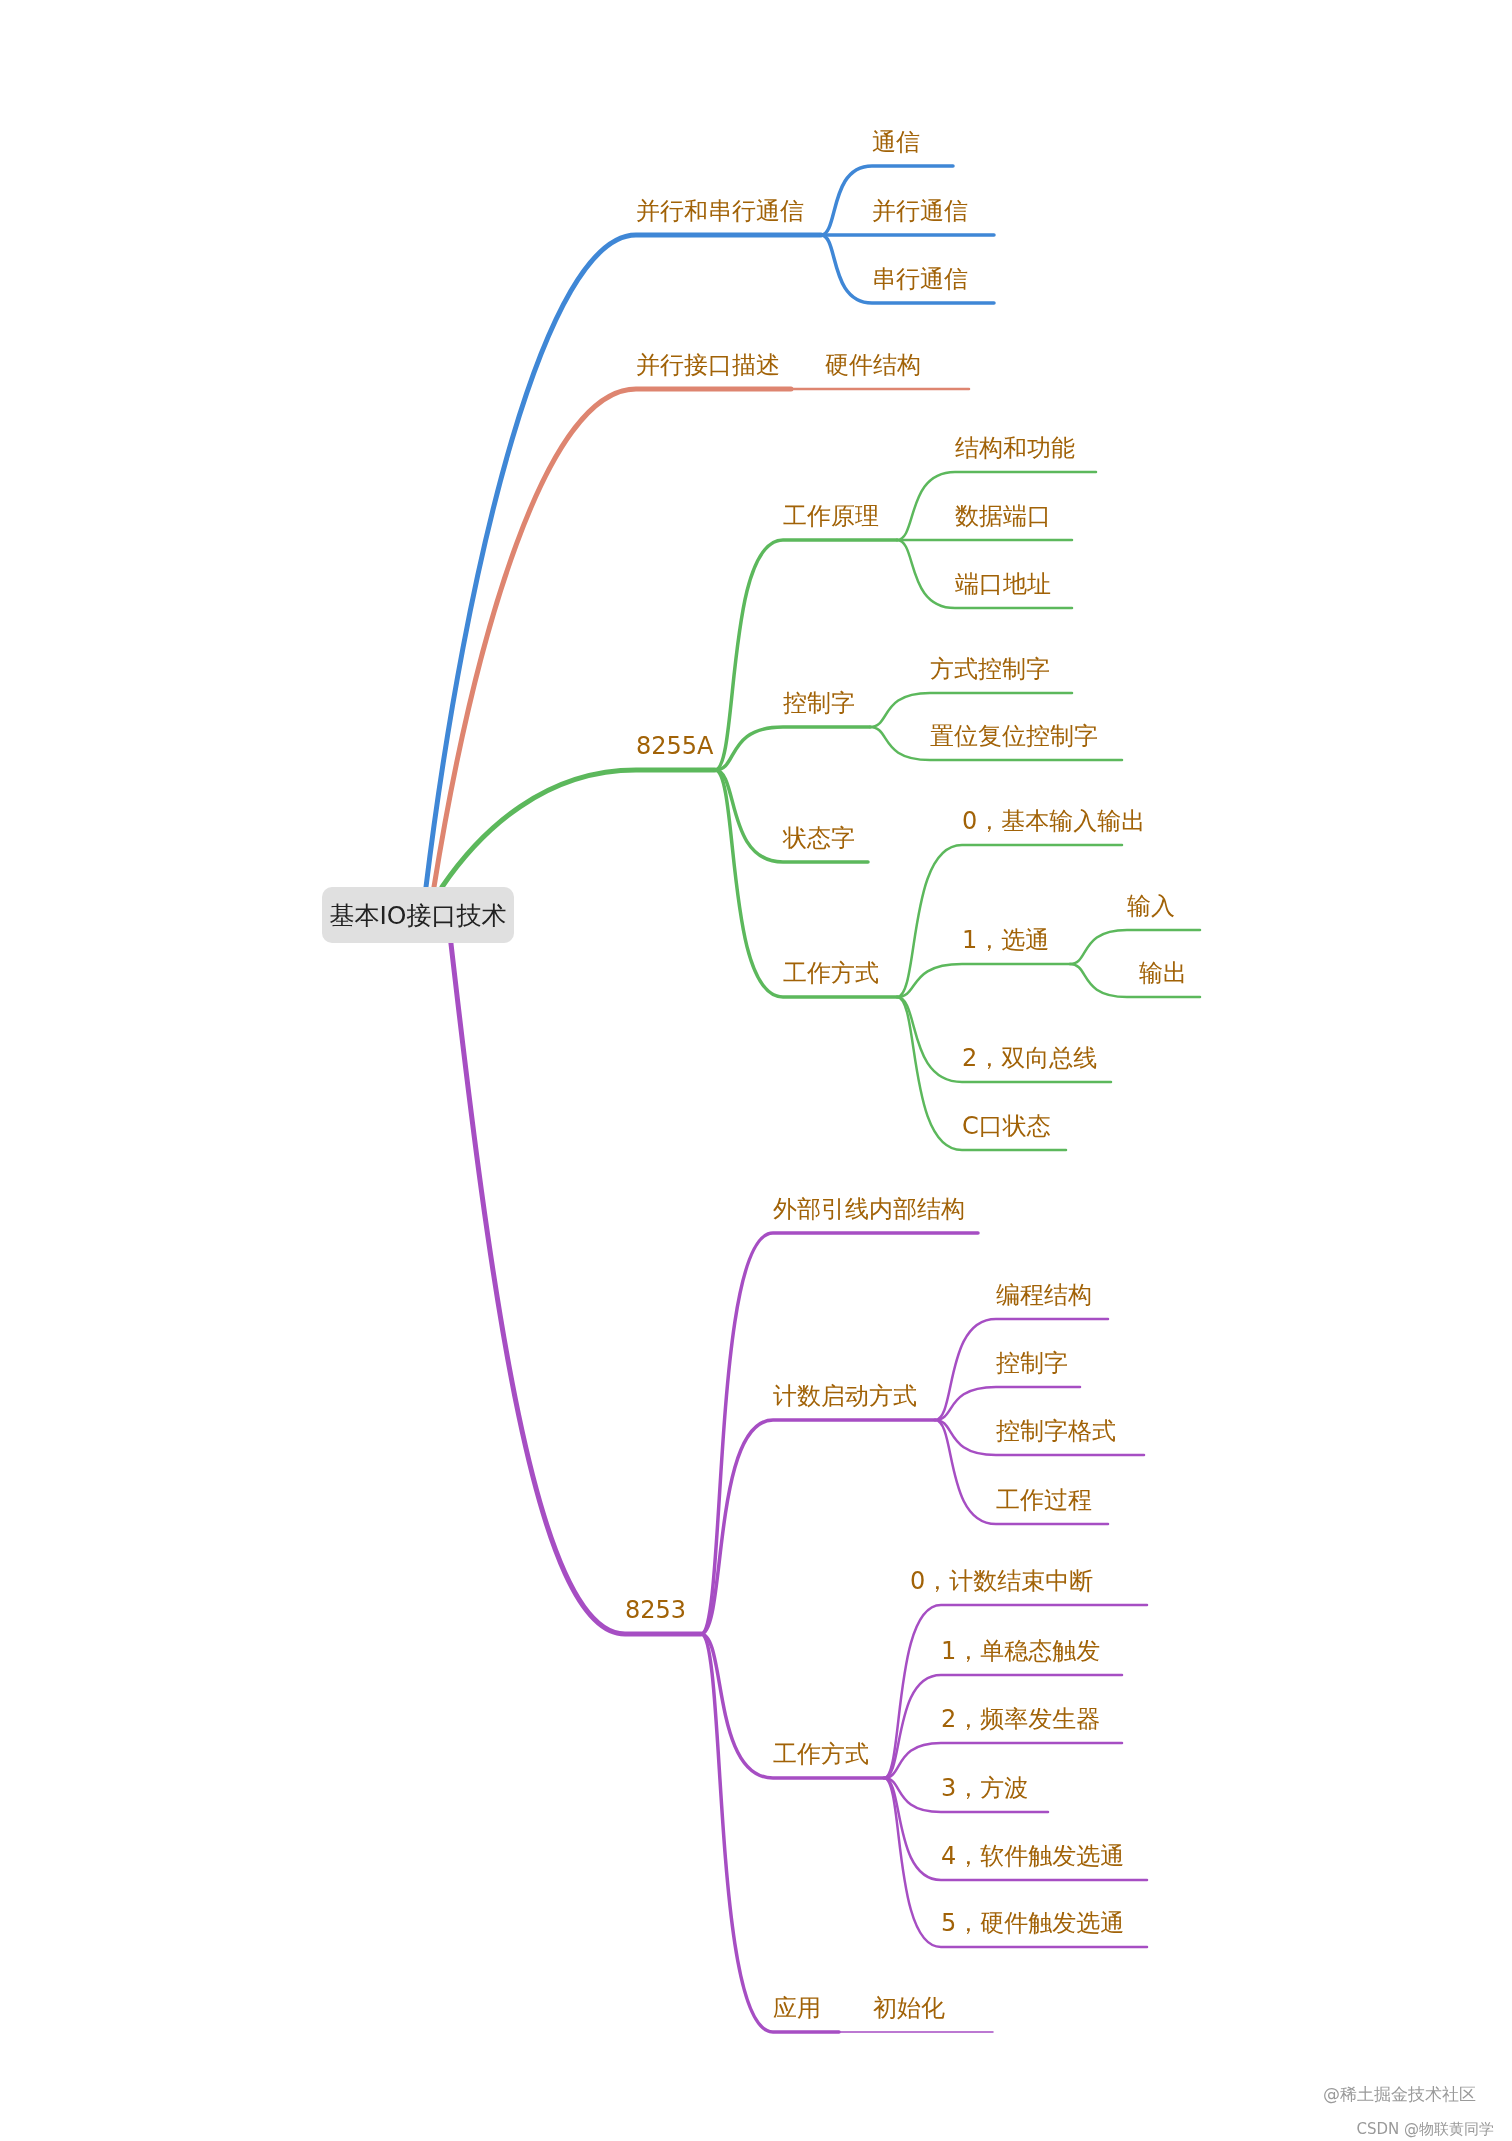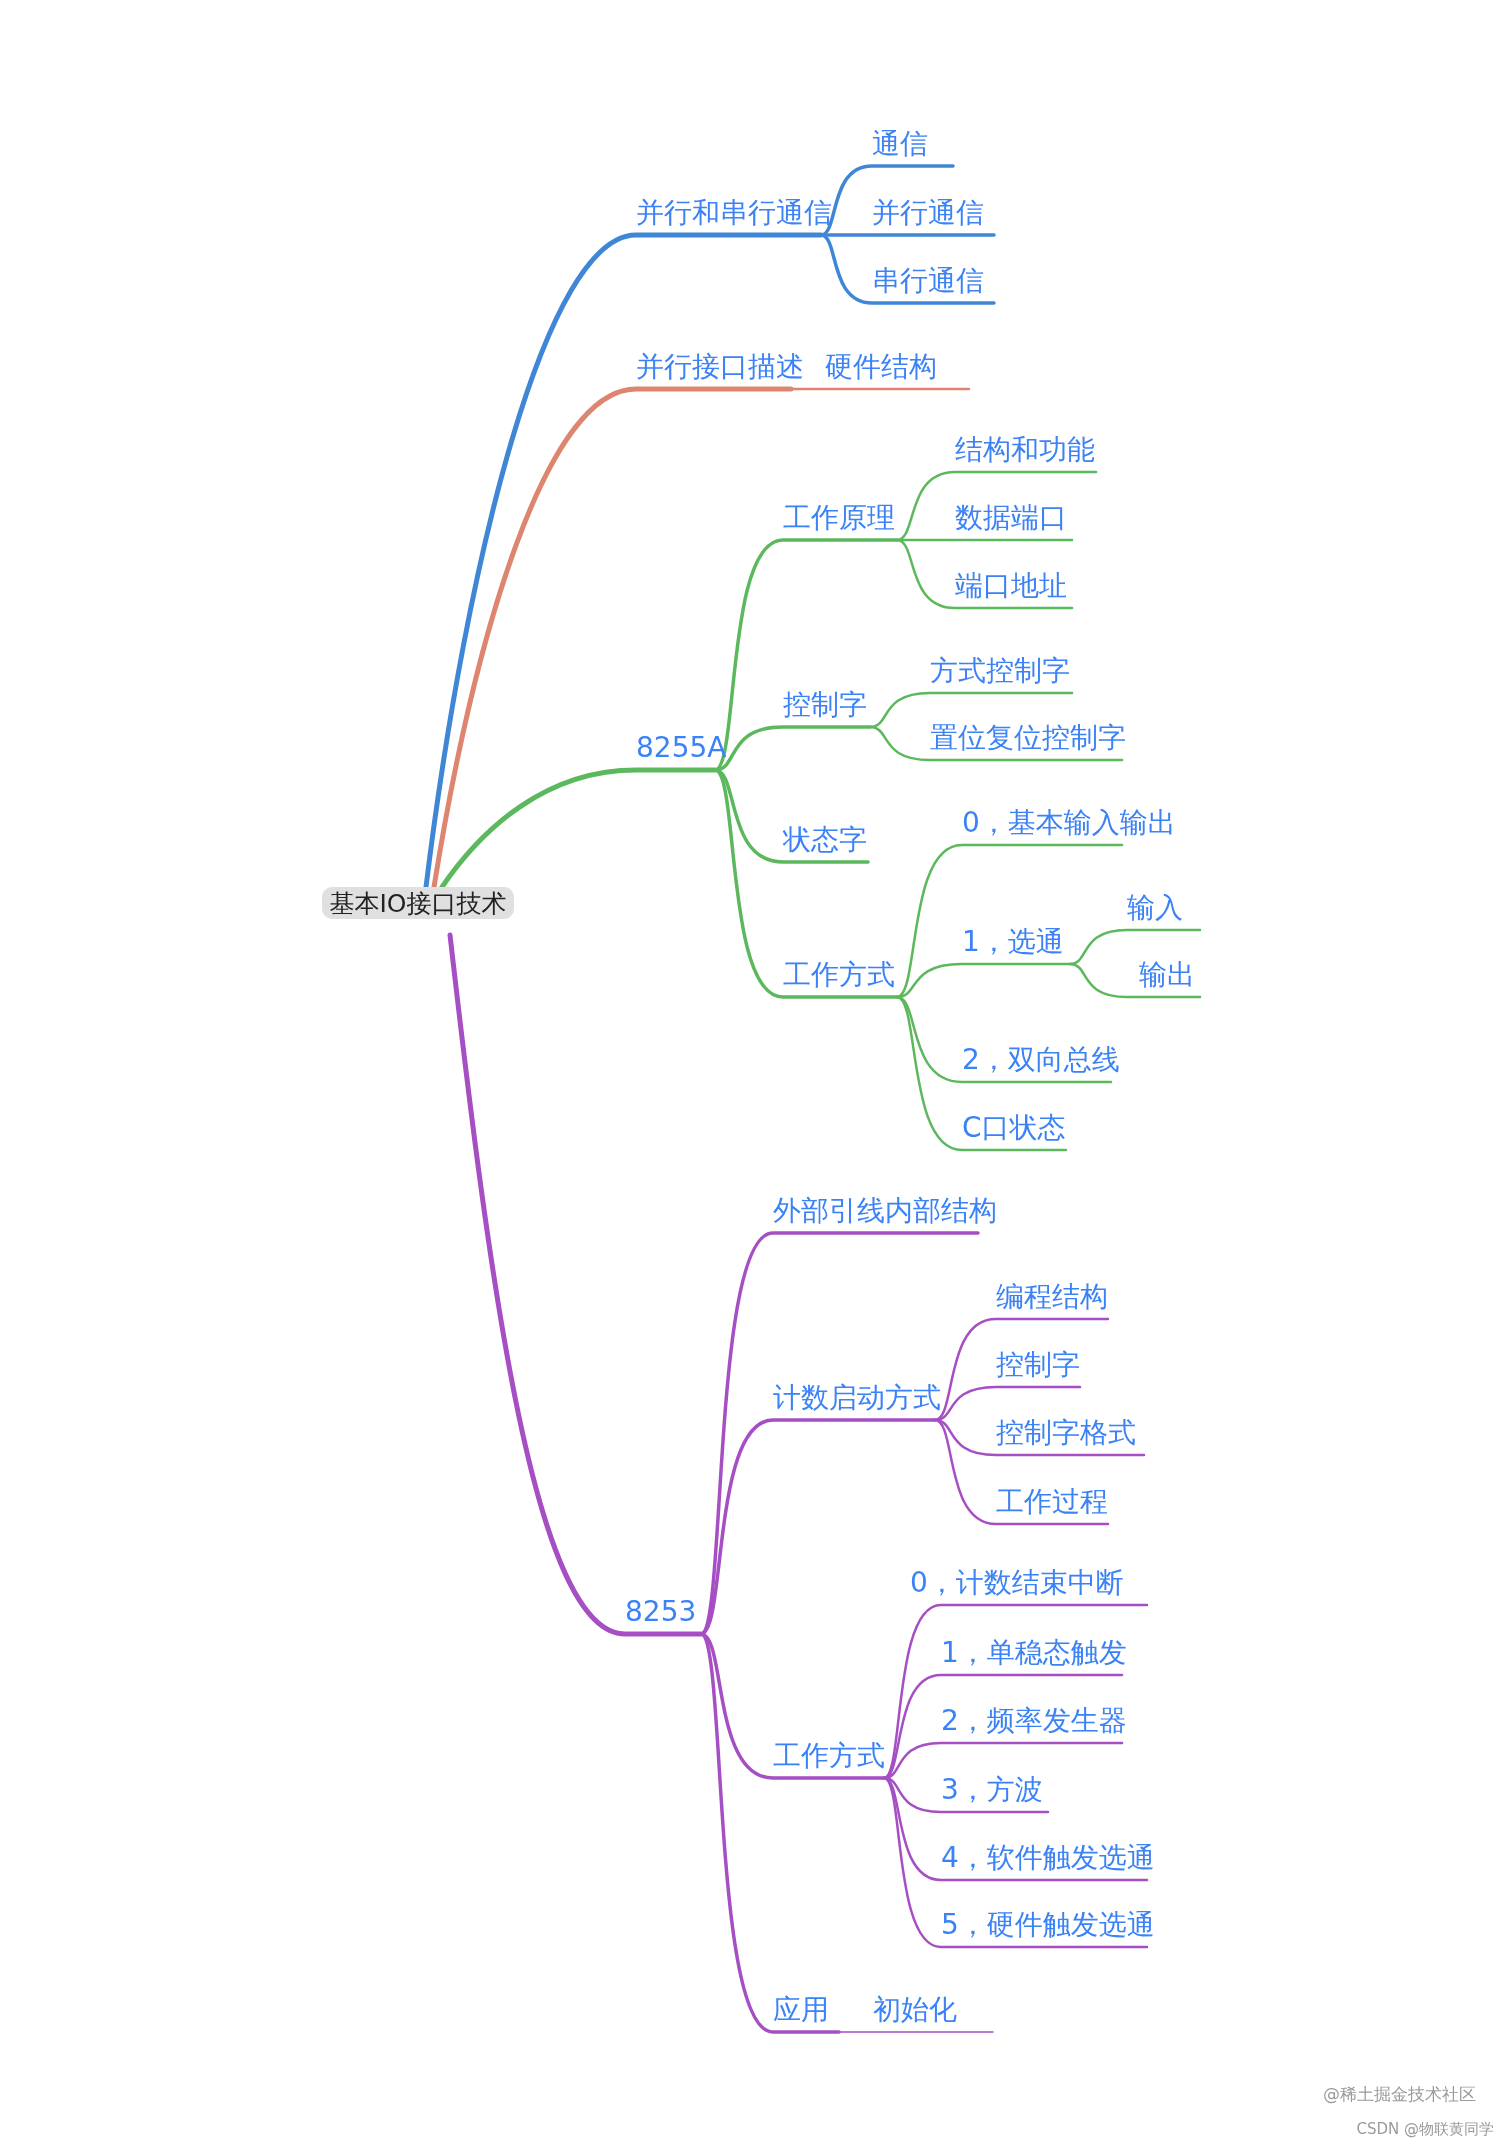--- a/index.html
+++ b/index.html
@@ -1,19 +1,19 @@
 <!DOCTYPE html>
 <html><head>
 <meta charset="utf-8">
 <style>
   html, body { margin:0; padding:0; background:#ffffff; }
   body { width:1512px; height:2141px; position:relative; overflow:hidden; font-family:"DejaVu Sans","Liberation Sans",sans-serif; }
   #mindmap { position:absolute; left:0; top:0; }
-  .root-box { position:absolute; left:322px; top:887px; width:192px; height:32px; background:#e0e0e0; border-radius:10px; display:flex; align-items:center; justify-content:center; font-size:25px; color:#222; }
-  .node-label { position:absolute; font-size:28px; color:#3b82f6; white-space:nowrap; line-height:1; }
+  .root-box { position:absolute; left:322px; top:887px; width:192px; height:56px; background:#e0e0e0; border-radius:10px; display:flex; align-items:center; justify-content:center; font-size:25px; color:#222; }
+  .node-label { position:absolute; font-size:24px; color:#a16207; white-space:nowrap; line-height:1; }
   .watermark { position:absolute; color:#9a9a9a; white-space:nowrap; }
   .wm1 { right:36px; top:2083px; font-size:17px; }
   .wm2 { right:18px; top:2120px; font-size:15px; }
 </style>
 </head>
 <body>
 
 <svg id="mindmap" width="1512" height="2141" viewBox="0 0 1512 2141">
     <path d="M426,887 C466,561 546,235 636,235 L821,235" fill="none" stroke="#3f87d6" stroke-width="5" stroke-linecap="round"></path>
     <path d="M821,235 C838.85,235 828.65,166 872,166 L953,166" fill="none" stroke="#3f87d6" stroke-width="3.5" stroke-linecap="round"></path>

